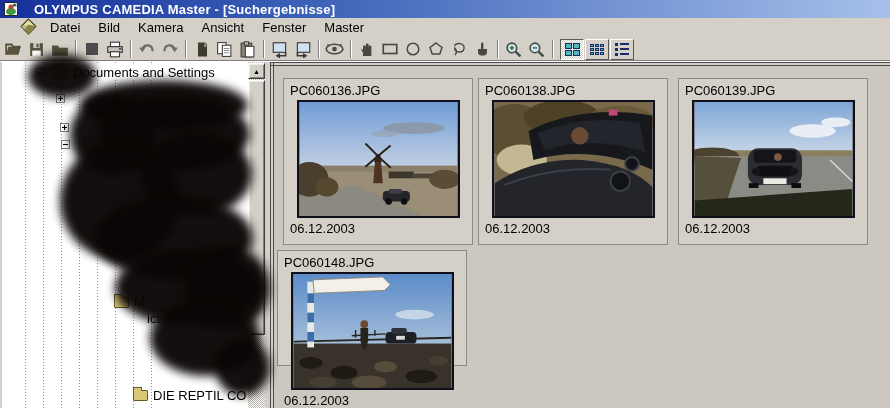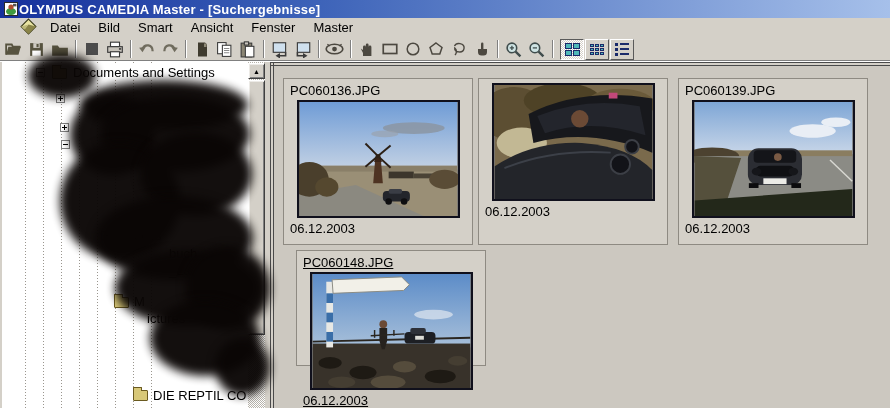--- a/index.html
+++ b/index.html
@@ -5,21 +5,21 @@
   html,body{margin:0;padding:0;background:#808080;}
   *{box-sizing:border-box;}
   .screen{
     position:relative;width:890px;height:408px;overflow:hidden;
     background:#d4d0c8;font-family:"Liberation Sans",sans-serif;font-size:13px;color:#000;
   }
   
   .titlebar{
     position:absolute;left:0;top:0;width:890px;height:18px;
     background:linear-gradient(to right,#16309c,#3c62b8 35%,#a6c0ea);
-    display:flex;align-items:center;padding-left:4px;gap:1px;
+    display:flex;align-items:center;padding-left:4px;gap:16px;
   }
   .titlebar .title{color:#fff;font-weight:bold;font-size:13px;white-space:nowrap;letter-spacing:0.2px;}
   .appicon{width:14px;height:14px;flex:0 0 auto;}
   
   .menubar{
     position:absolute;left:0;top:18px;width:890px;height:20px;
     display:flex;align-items:flex-start;background:#d4d0c8;padding-left:20px;
   }
   .mdi-icon{width:17px;height:17px;margin-right:4px;}
   .menu-item{padding:2px 9px;cursor:default;}
@@ -101,21 +101,21 @@
   </div>
 
   <div class="menubar">
     <svg class="mdi-icon" viewBox="0 0 16 16">
       <polygon points="8,1 15,8 8,15 1,8" fill="#e9e4a2" stroke="#3a3a1a"></polygon>
       <polygon points="8,6 15,8 8,15 4,11" fill="#8a8448"></polygon>
       <polygon points="1,8 8,6 4,11" fill="#bdb878"></polygon>
     </svg>
     <span class="menu-item">Datei</span>
     <span class="menu-item">Bild</span>
-    <span class="menu-item">Smart</span>
+    <span class="menu-item">Kamera</span>
     <span class="menu-item">Ansicht</span>
     <span class="menu-item">Fenster</span>
     <span class="menu-item">Master</span>
   </div>
 
   <div class="toolbar">
     <div class="tb-btn">
       <svg width="18" height="16" viewBox="0 0 16 14">
         <path d="M1 12 L3 5 L14 5 L12 12 Z" fill="#57533f"></path>
           <path d="M1 12 V3 h5 l1 2 h6 v1" fill="none" stroke="#57533f" stroke-width="1.6"></path>
@@ -376,20 +376,21 @@
         <line x1="81" y1="56" x2="94" y2="68" stroke="#2c2016" stroke-width="2"></line>
         <rect x="86" y="92" width="28" height="11" rx="4" fill="#23252b"></rect>
         <rect x="92" y="90" width="14" height="5" rx="2" fill="#3a3d45"></rect>
         <circle cx="92" cy="103" r="3.4" fill="#0e0e10"></circle>
         <circle cx="108" cy="103" r="3.4" fill="#0e0e10"></circle>
       </svg>
       <div class="thumb-date">06.12.2003</div>
     </div>
 
     <div class="thumb-cell" style="left:204px;top:12px;height:167px;">
+      <div class="thumb-name">PC060138.JPG</div>
       <svg class="thumb-img" width="163" height="118" viewBox="0 0 163 118">
         <rect width="163" height="118" fill="#7a6a4c"></rect>
         <ellipse cx="20" cy="30" rx="35" ry="28" fill="#5c4e32"></ellipse>
         <ellipse cx="70" cy="16" rx="40" ry="18" fill="#4e4226"></ellipse>
         <ellipse cx="28" cy="60" rx="26" ry="16" fill="#c2b894"></ellipse>
         <ellipse cx="130" cy="20" rx="36" ry="16" fill="#6a5a3a"></ellipse>
         <path d="M35 30 Q90 2 163 14 L163 70 Q100 44 40 60 Z" fill="#17181c"></path>
         <path d="M44 32 Q95 12 150 22 L156 52 Q100 34 52 50 Z" fill="#23252c"></path>
         <circle cx="88" cy="35" r="9" fill="#6b4a35"></circle>
         <path d="M0 118 L0 84 Q40 58 90 60 Q140 64 163 88 L163 118 Z" fill="#23252a"></path>
@@ -425,21 +426,21 @@
         <rect x="63" y="66" width="40" height="11" rx="5" fill="#0f1013"></rect>
         <ellipse cx="64" cy="72" rx="5" ry="4" fill="#15161a"></ellipse>
         <ellipse cx="102" cy="72" rx="5" ry="4" fill="#15161a"></ellipse>
         <rect x="71" y="79" width="24" height="6" fill="#ebebe6"></rect>
         <rect x="56" y="84" width="10" height="5" fill="#0c0c0e"></rect>
         <rect x="100" y="84" width="10" height="5" fill="#0c0c0e"></rect>
       </svg>
       <div class="thumb-date">06.12.2003</div>
     </div>
 
-    <div class="thumb-cell" style="left:22px;top:184px;height:116px;text-decoration:underline;">
+    <div class="thumb-cell" style="left:3px;top:184px;height:116px;">
       <div class="thumb-name">PC060148.JPG</div>
       <svg class="thumb-img" width="163" height="118" viewBox="0 0 163 118">
         <defs>
           <linearGradient id="sky4" x1="0" y1="0" x2="0" y2="1">
             <stop offset="0" stop-color="#5c8cc8"></stop>
               <stop offset="1" stop-color="#a8c0da"></stop>
           </linearGradient>
         </defs>
         <rect width="163" height="76" fill="url(#sky4)"></rect>
         <ellipse cx="125" cy="42" rx="20" ry="5" fill="#dfe7f0" opacity="0.7"></ellipse>

